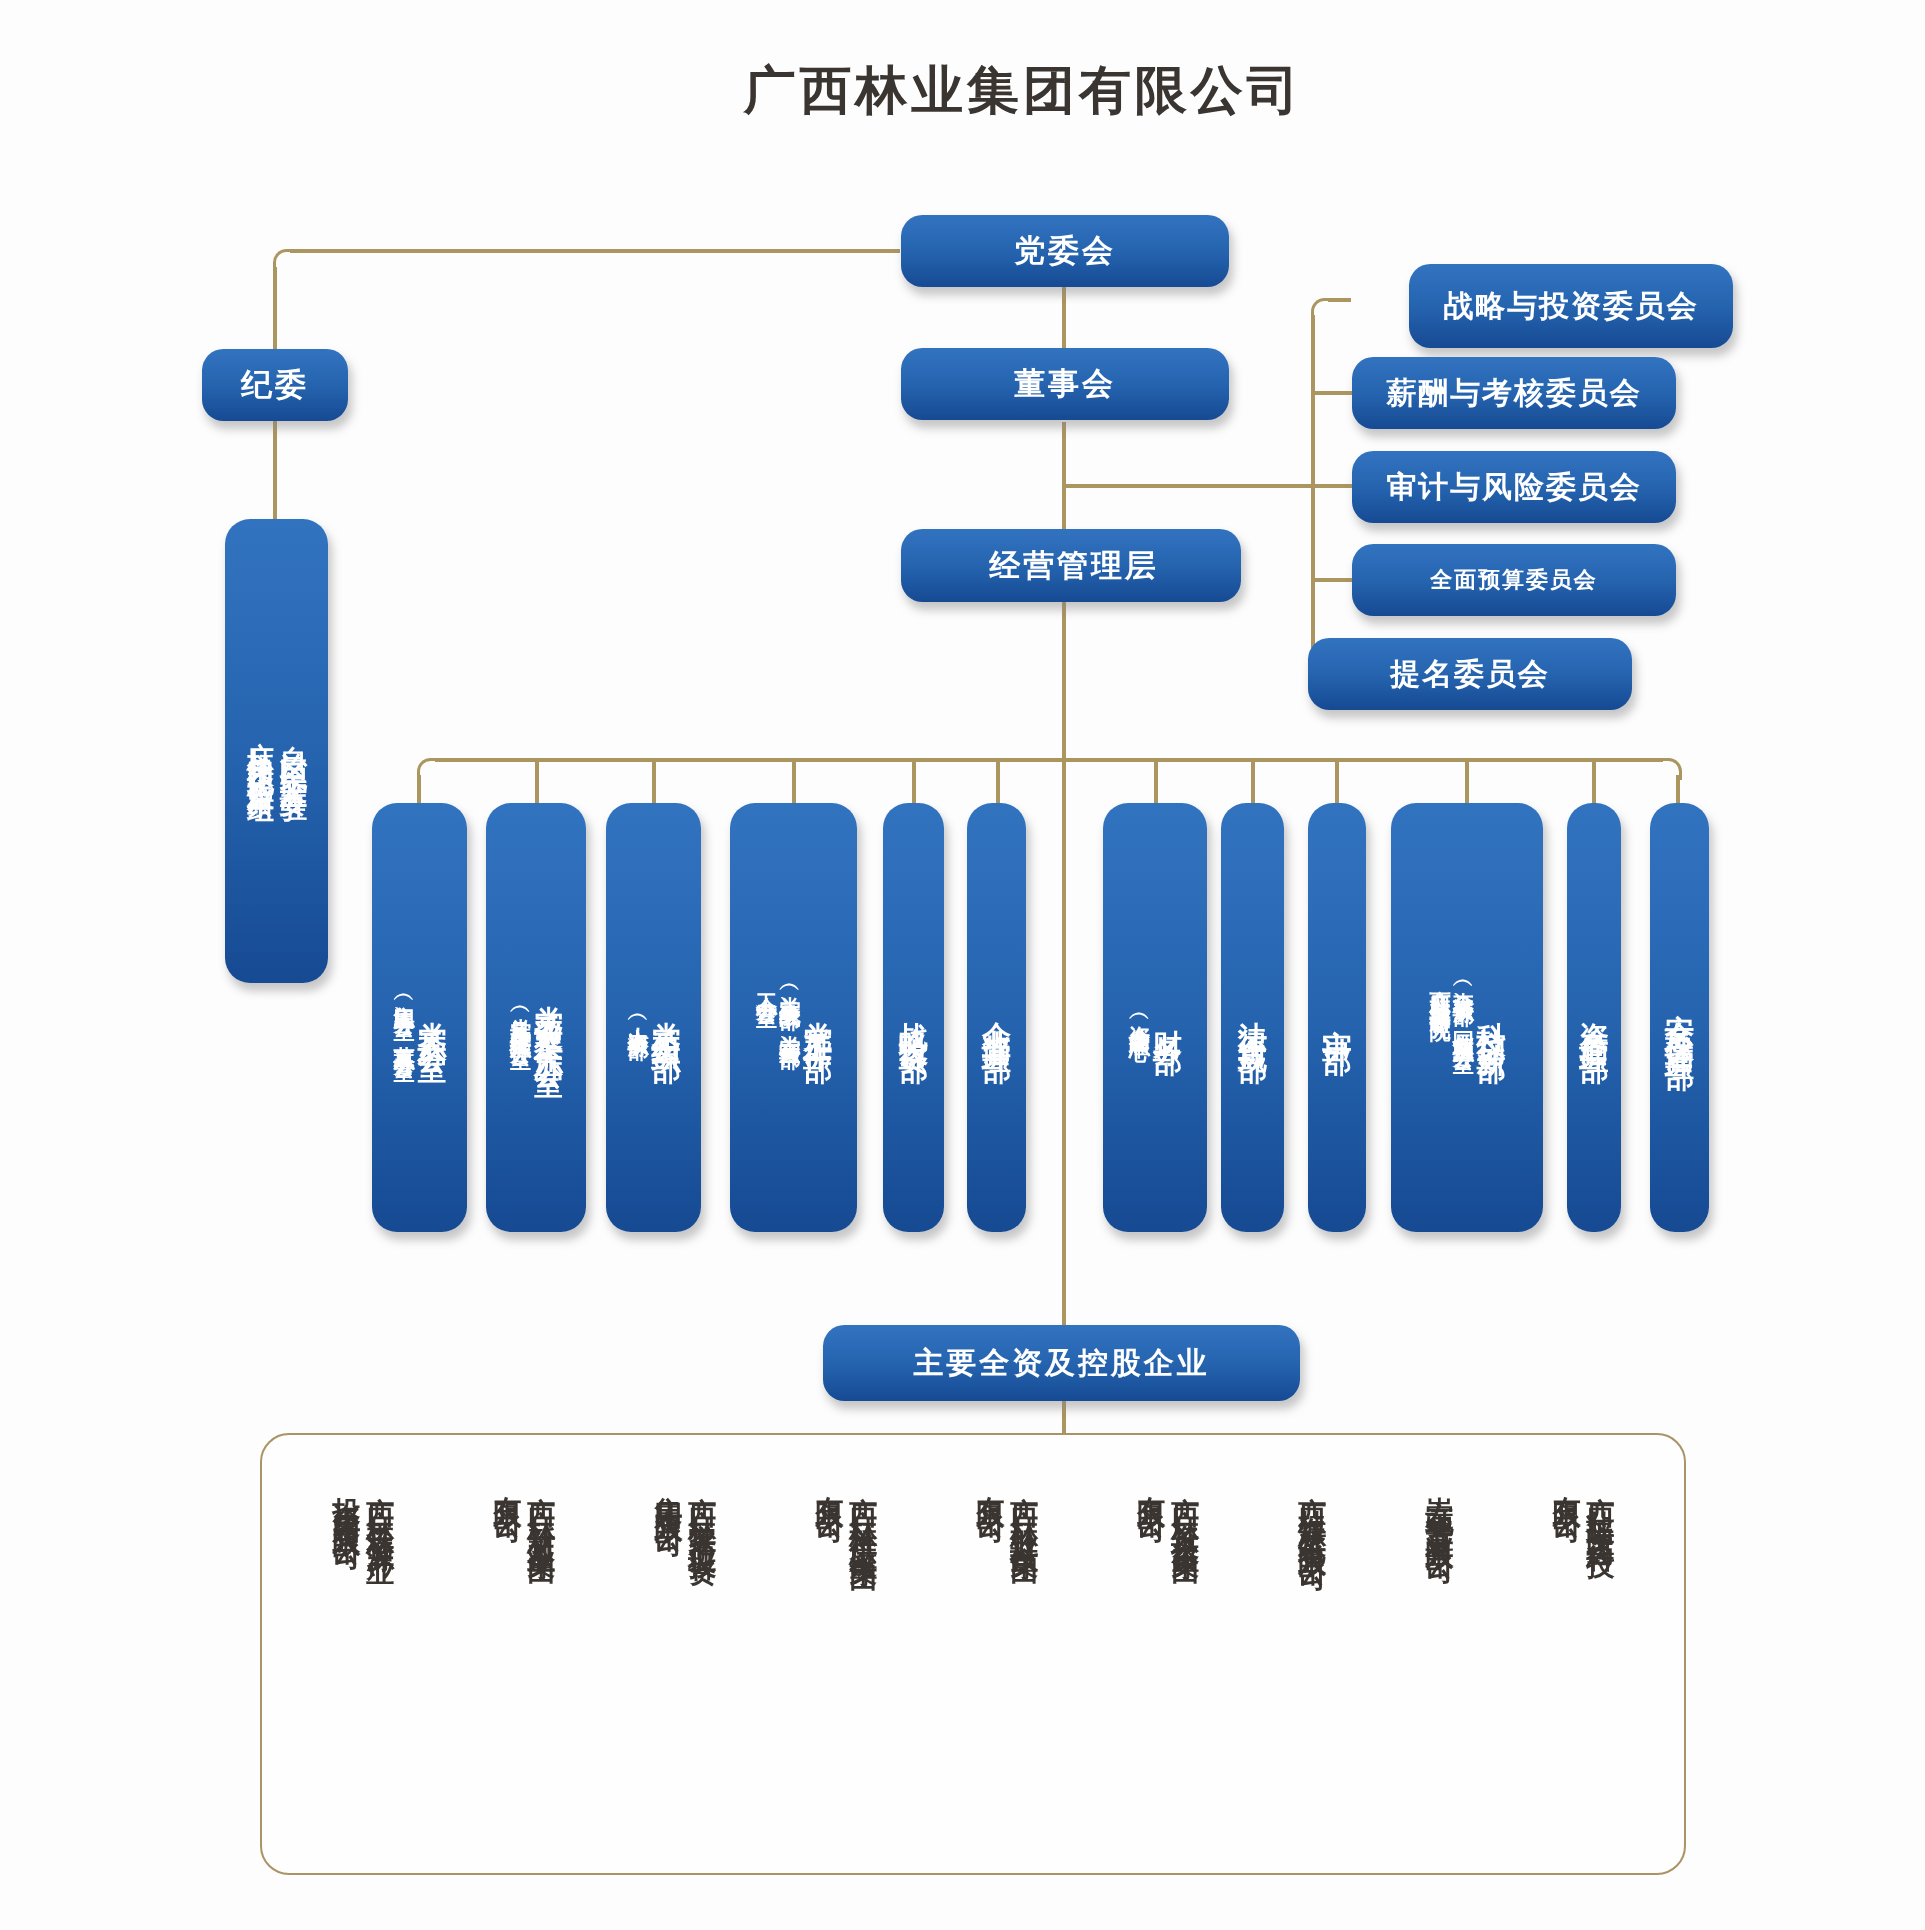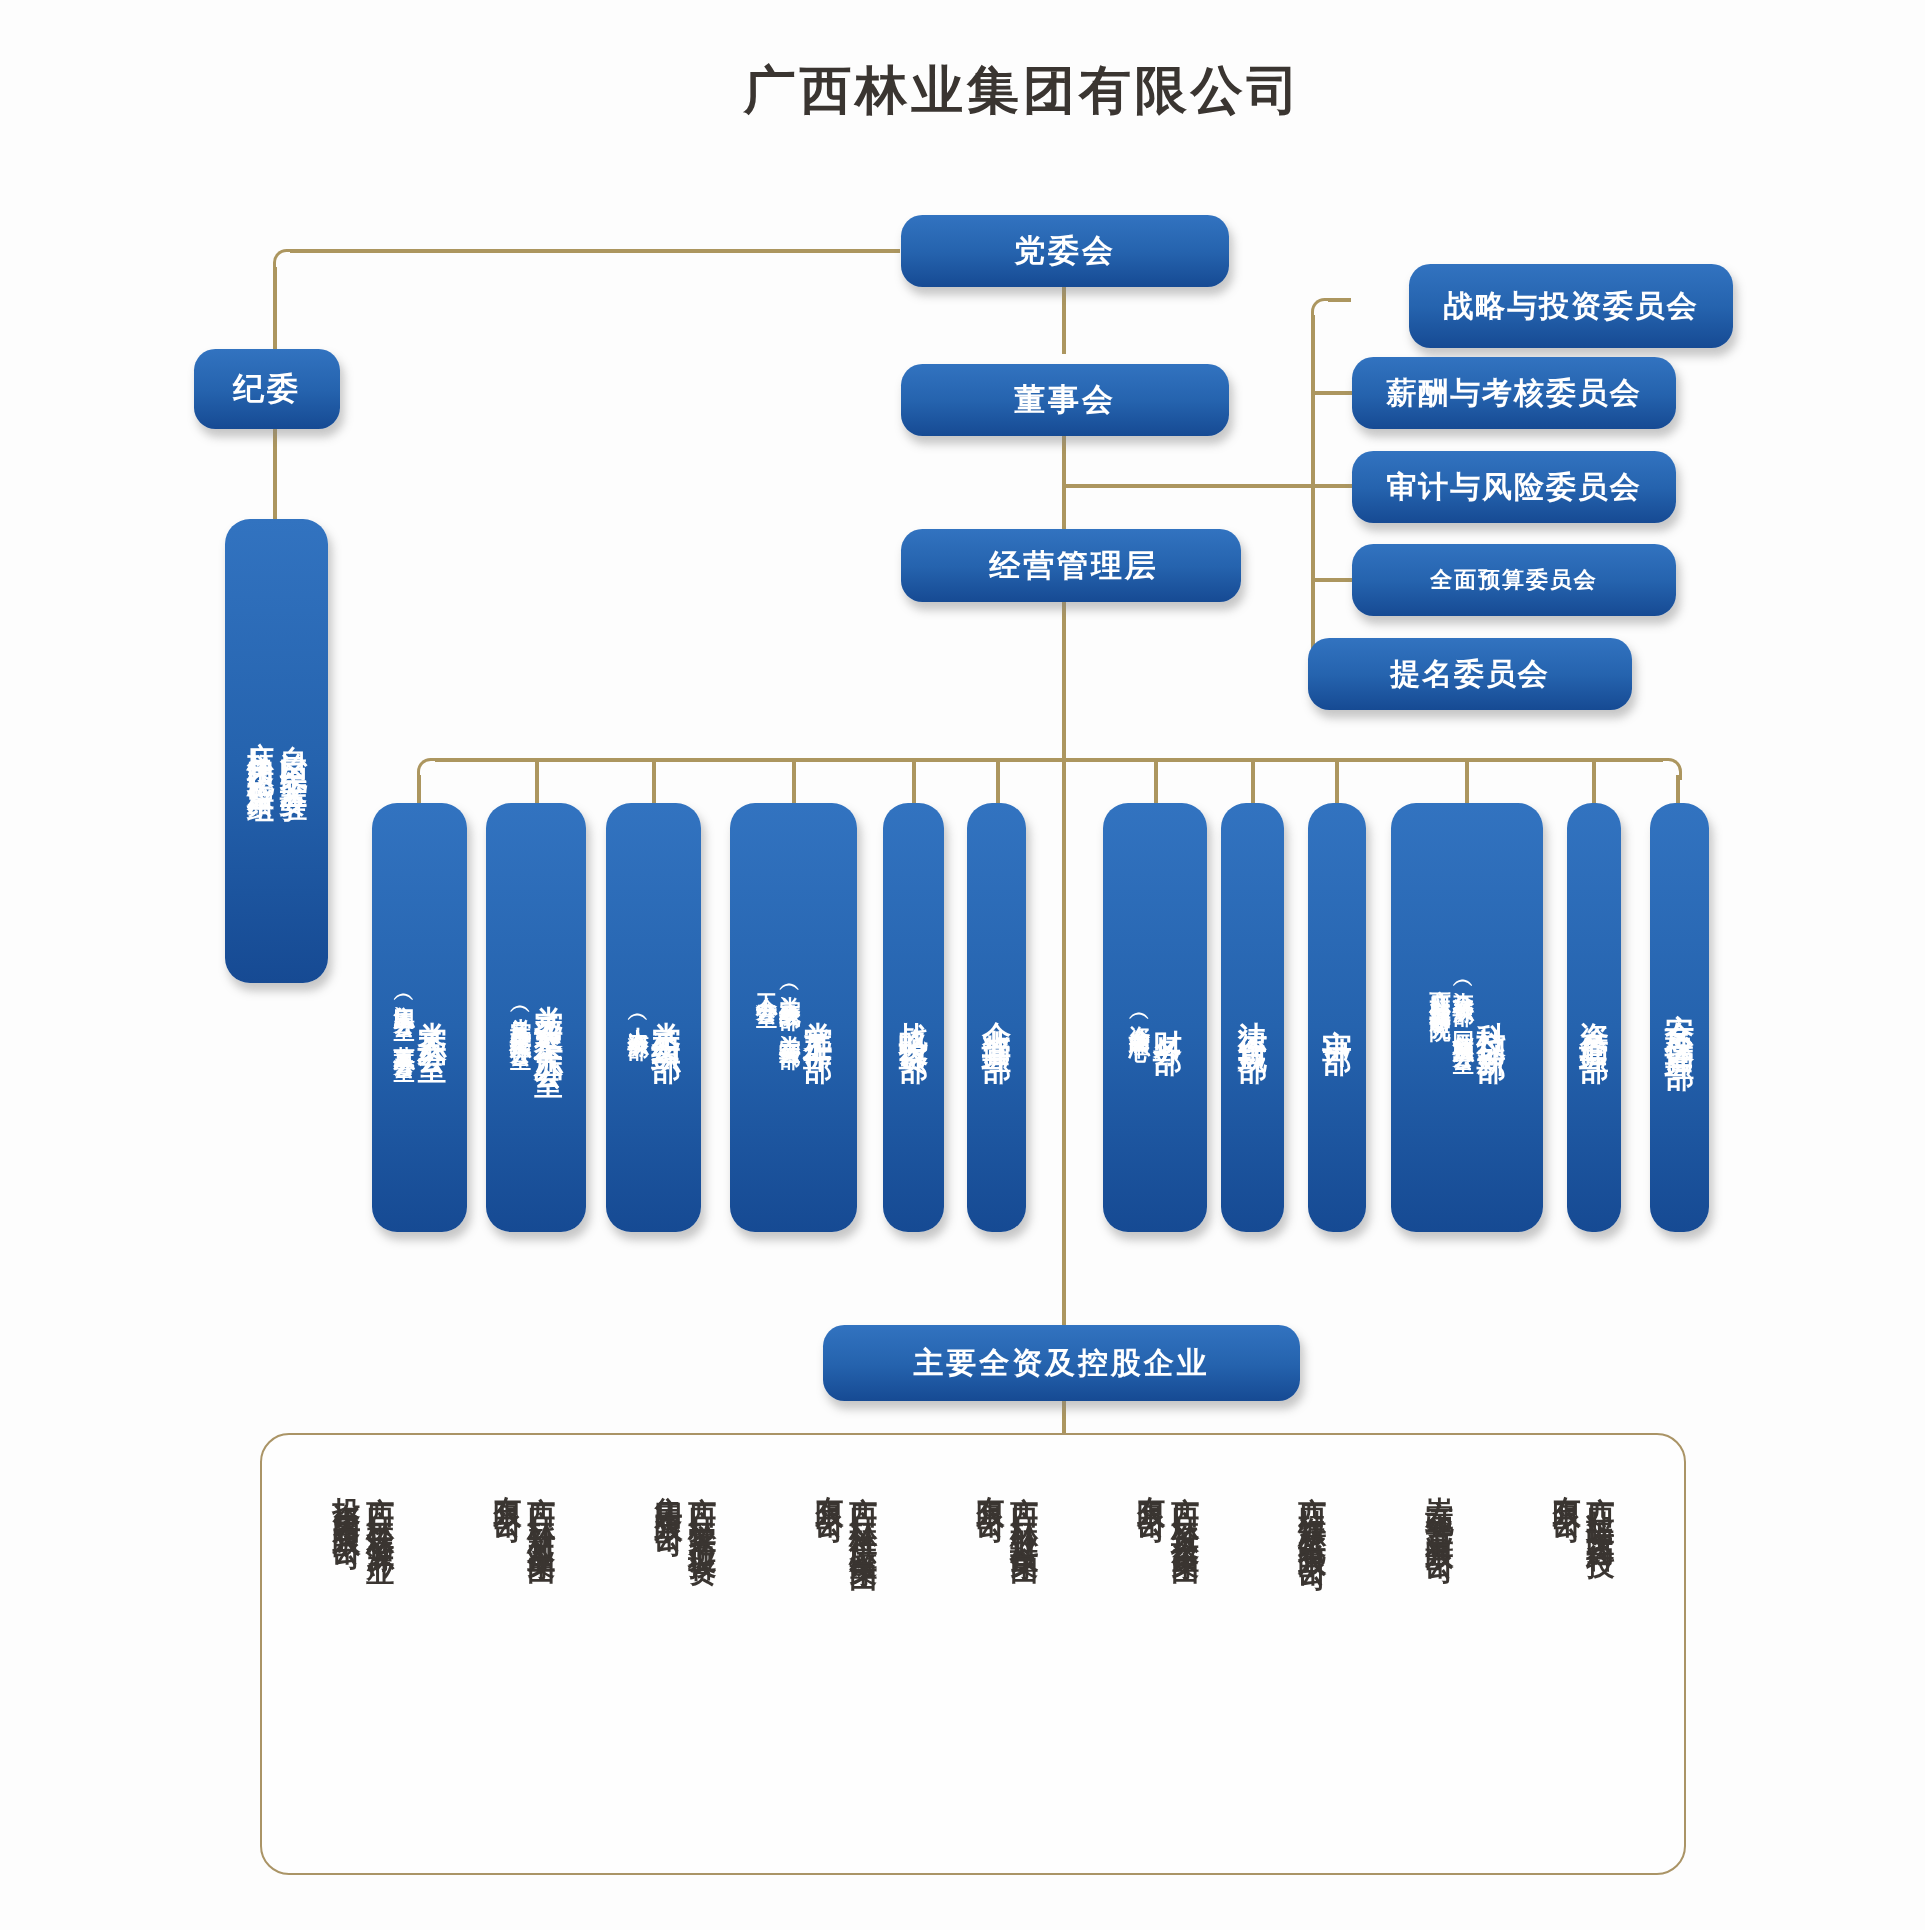--- a/index.html
+++ b/index.html
@@ -100,23 +100,23 @@
     <div class="ln" style="left: 1251px; top: 760px; width: 3.9px; height: 44px;"></div>
     <div class="ln" style="left: 1335px; top: 760px; width: 3.9px; height: 44px;"></div>
     <div class="ln" style="left: 1465px; top: 760px; width: 3.9px; height: 44px;"></div>
     <div class="ln" style="left: 1592px; top: 760px; width: 3.9px; height: 44px;"></div>
   </div>
 
 <div class="page-title">广西林业集团有限公司</div>
 
 <div class="hbox" style="left:901px;top:215px;width:328px;height:72px;font-size:31px;letter-spacing:2.9px;">党委会</div>
 
-<div class="hbox" style="left:194px;top:349px;width:146px;height:80px;font-size:31px;letter-spacing:2.9px;">纪委</div>
-
-<div class="hbox" style="left:901px;top:364px;width:328px;height:72px;font-size:31px;letter-spacing:2.9px;">董事会</div>
+<div class="hbox" style="left:202px;top:349px;width:146px;height:72px;font-size:31px;letter-spacing:2.9px;">纪委</div>
+
+<div class="hbox" style="left:901px;top:348px;width:328px;height:72px;font-size:31px;letter-spacing:2.9px;">董事会</div>
 
 <div class="hbox" style="left:901px;top:529px;width:334px;height:73px;font-size:31px;letter-spacing:2.9px;padding-left:6px;">经营管理层</div>
 
 <div class="supervision" id="supervision-box">
     <span>自治区纪委监委驻</span>
     <span>广林集团纪检监察组</span>
   </div>
 
 <div id="committees-root">
     <div class="hbox" style="left: 1409px; width: 324px; height: 84px; font-size: 30px; letter-spacing: 1.9px; top: 264px;">战略与投资委员会</div>

